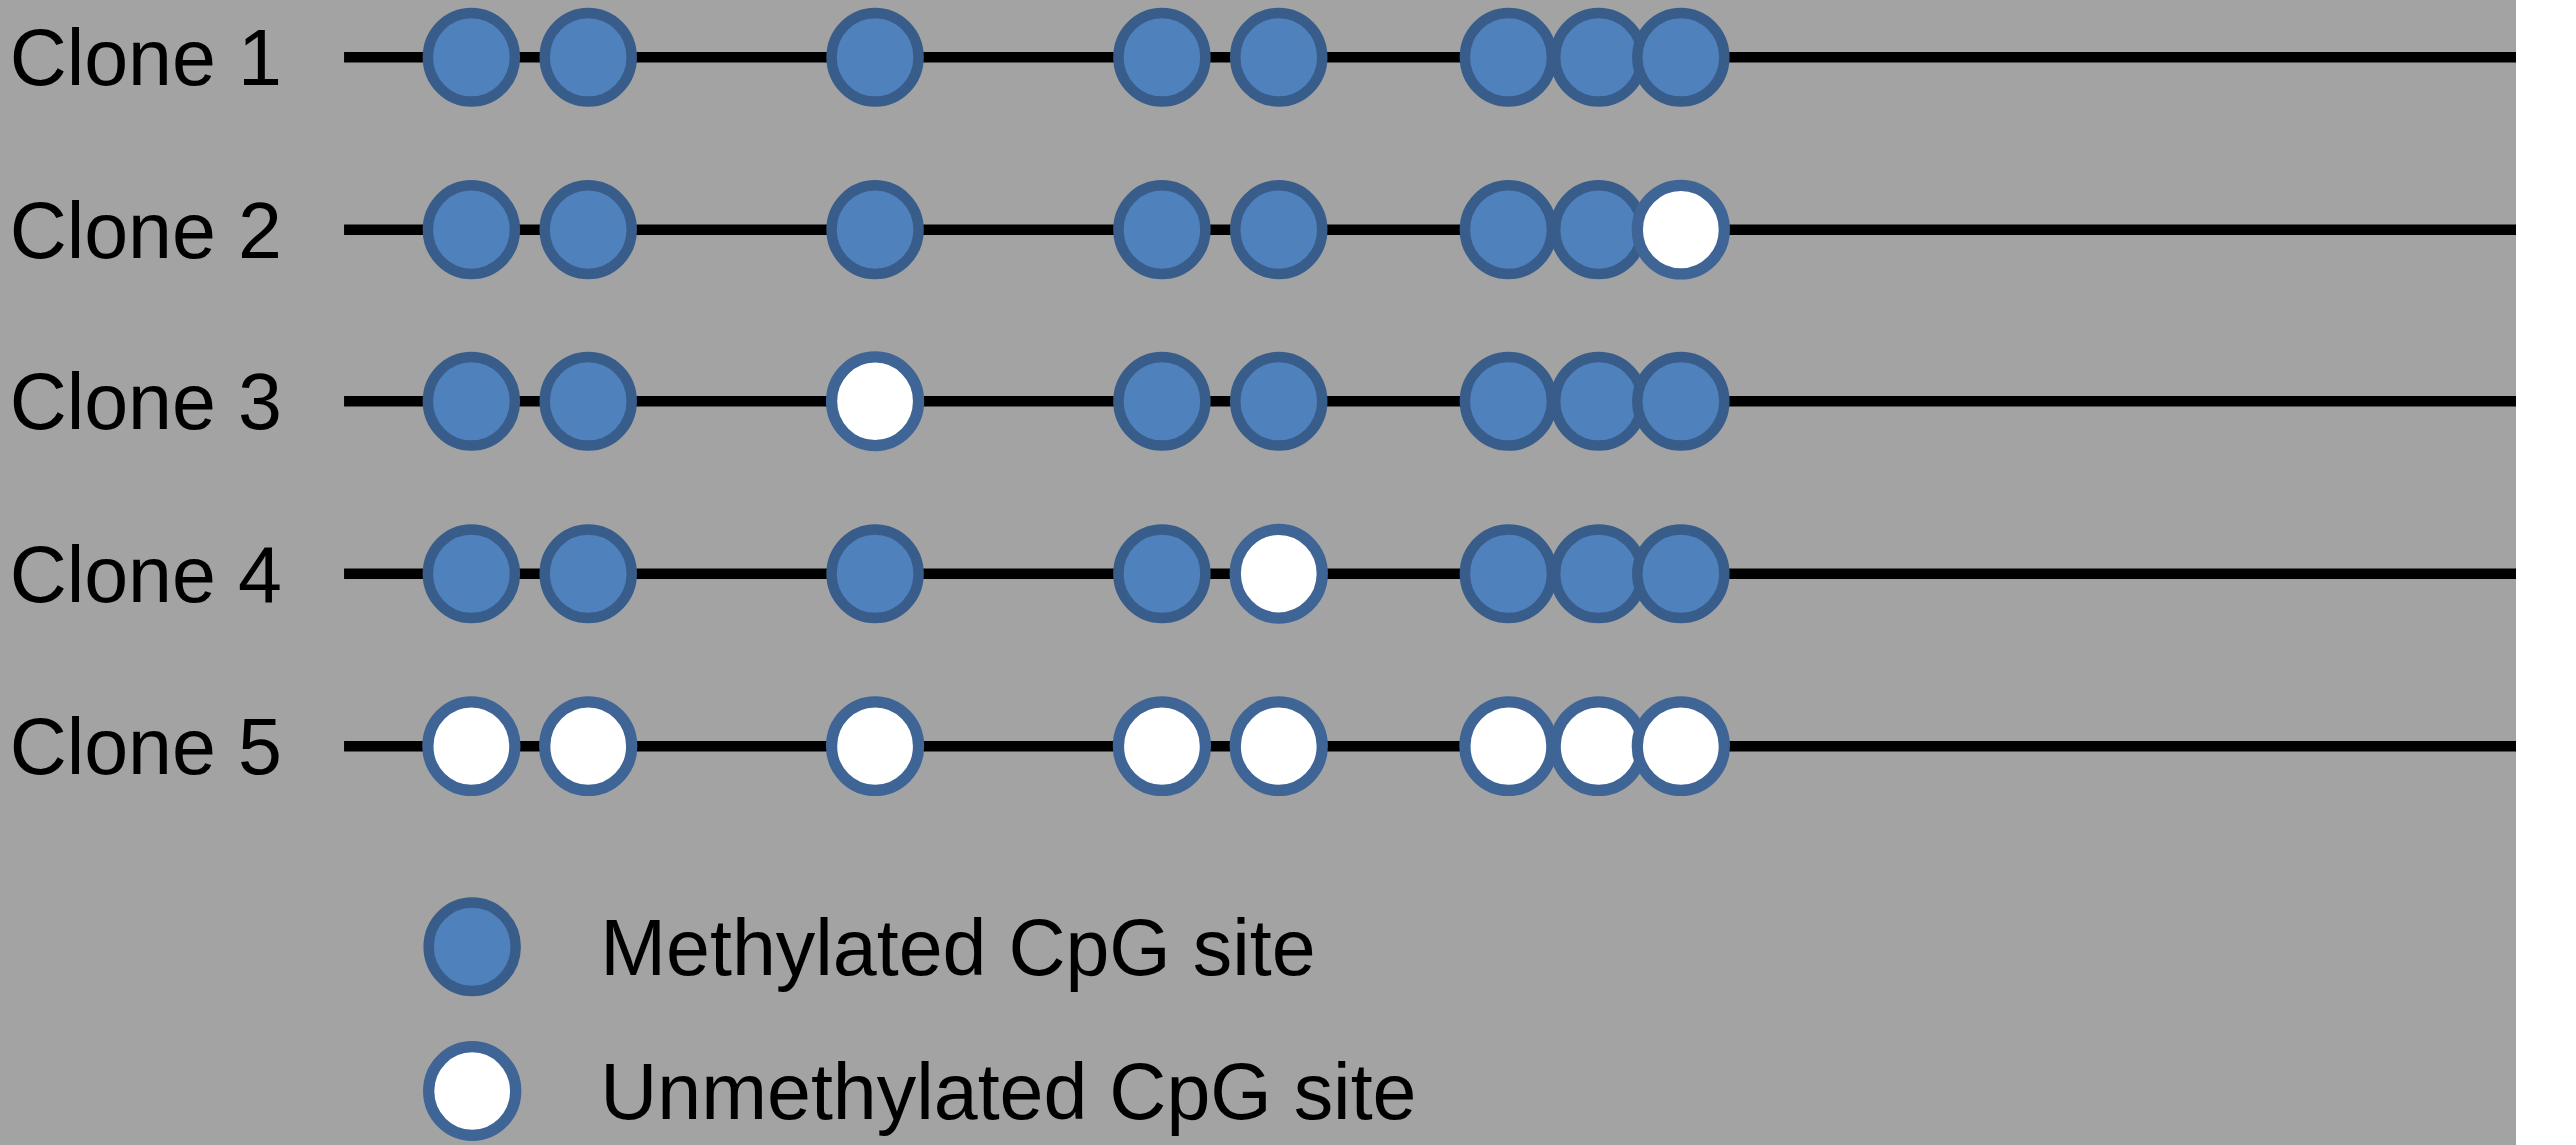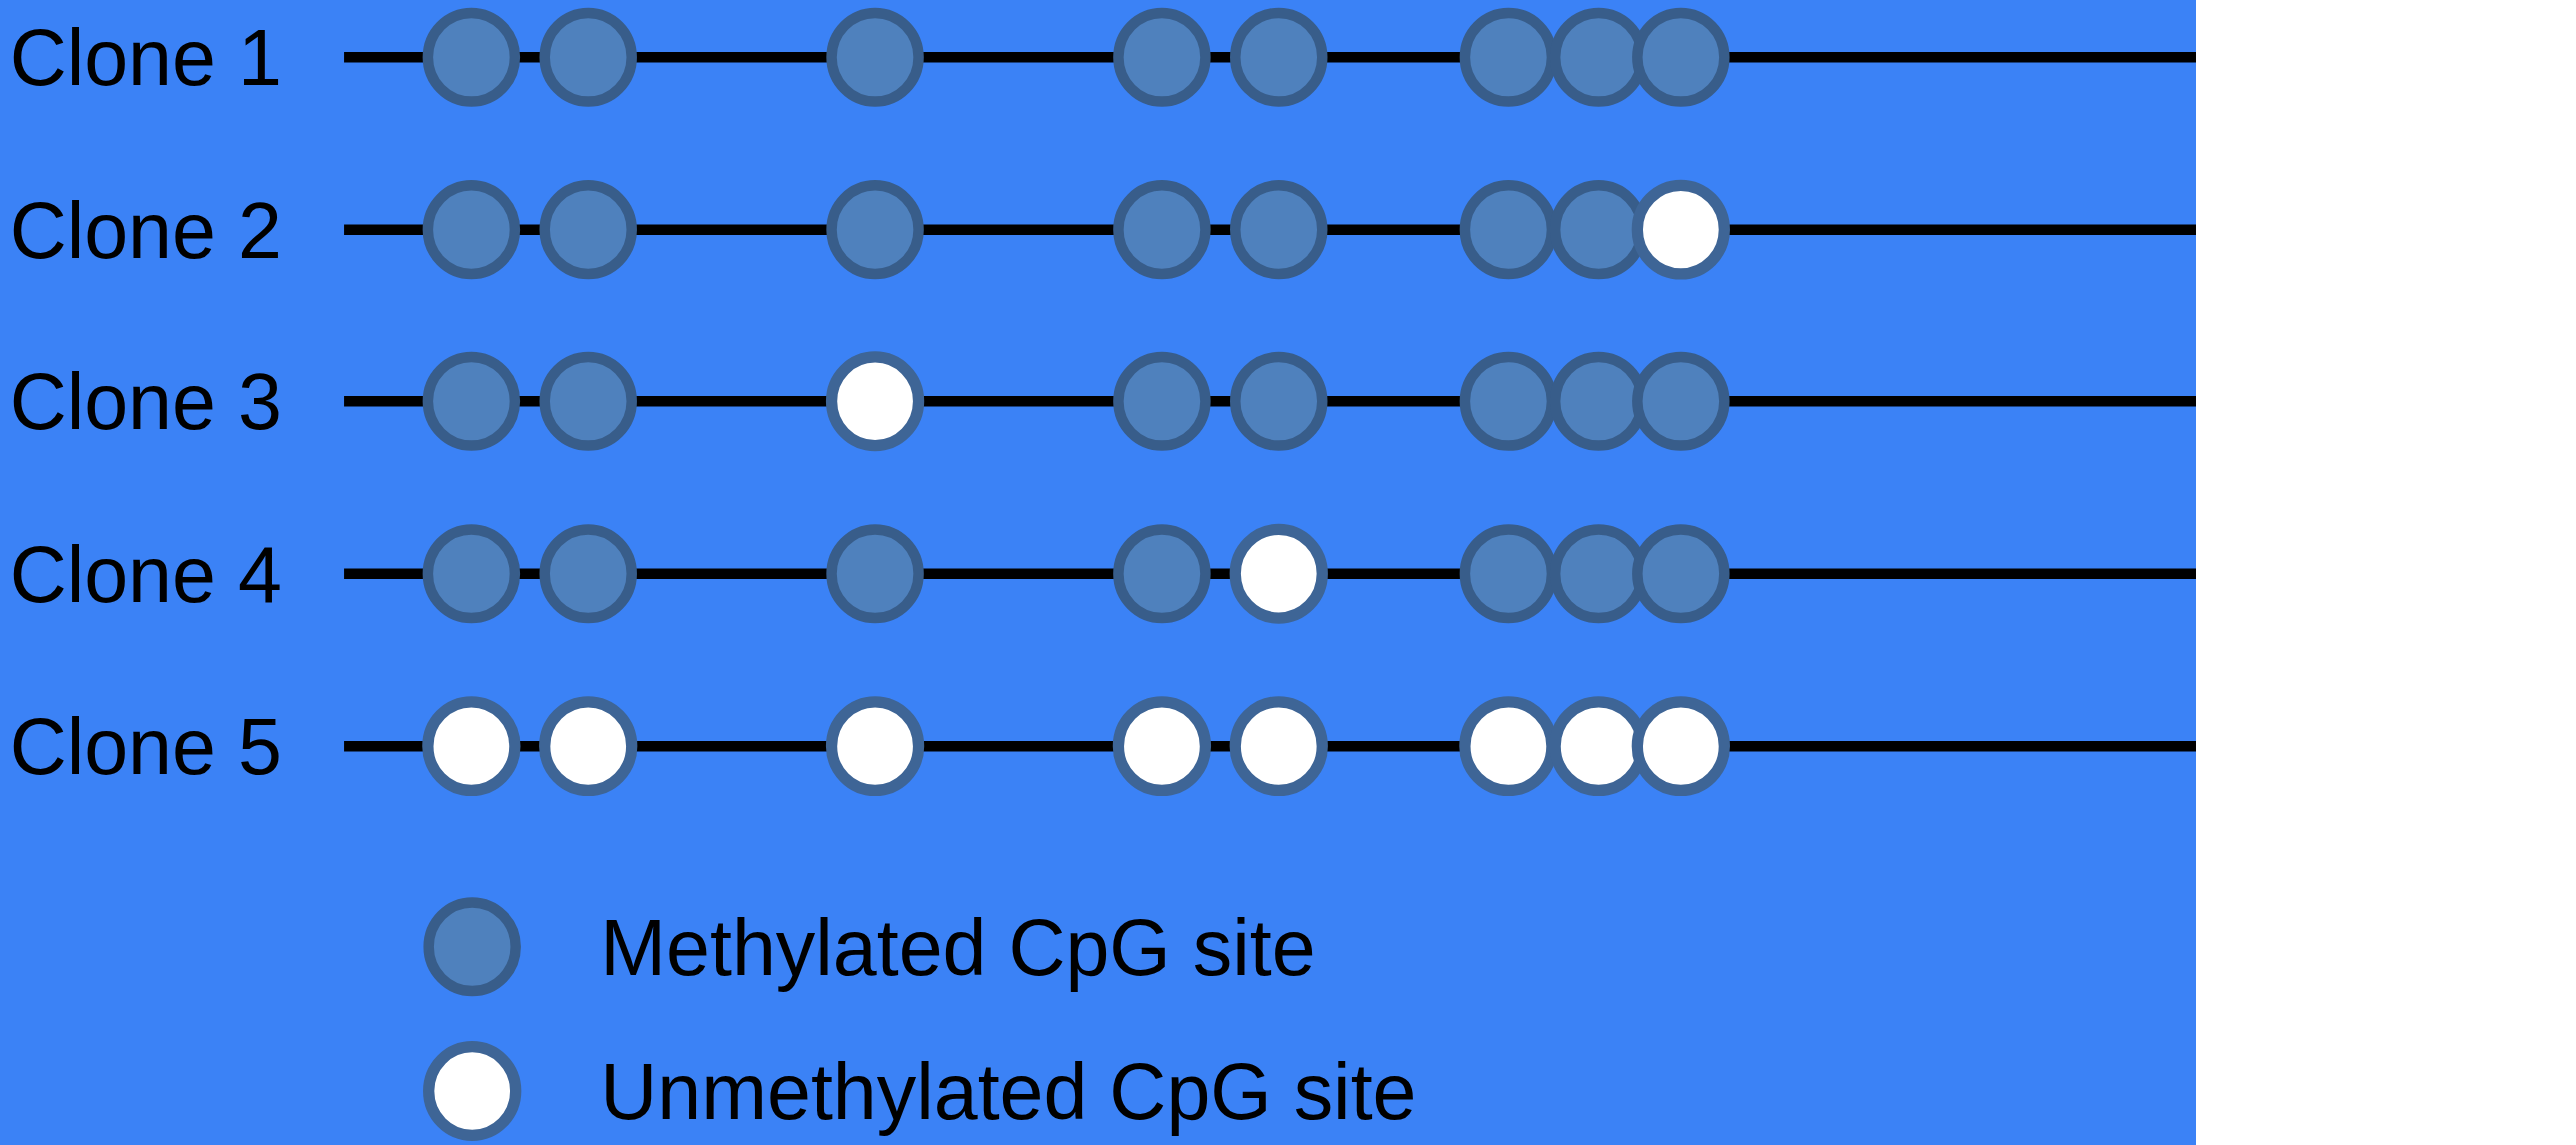--- a/index.html
+++ b/index.html
@@ -2,23 +2,23 @@
 <html style="font-size:13px"><head>
 <meta charset="utf-8">
 <style>
   html, body {
     margin: 0;
     padding: 0;
     background: #ffffff;
   }
   .figure-canvas {
     position: relative;
-    width: 2196px;
+    width: 2516px;
     height: 1145px;
-    background: #3b82f6;
+    background: #a3a3a3;
     overflow: hidden;
   }
   svg.diagram {
     display: block;
     width: 2576px;
     height: 1145px;
   }
   .clone-label {
     font-family: "Liberation Sans", "DejaVu Sans", sans-serif;
     font-size: 98px;

